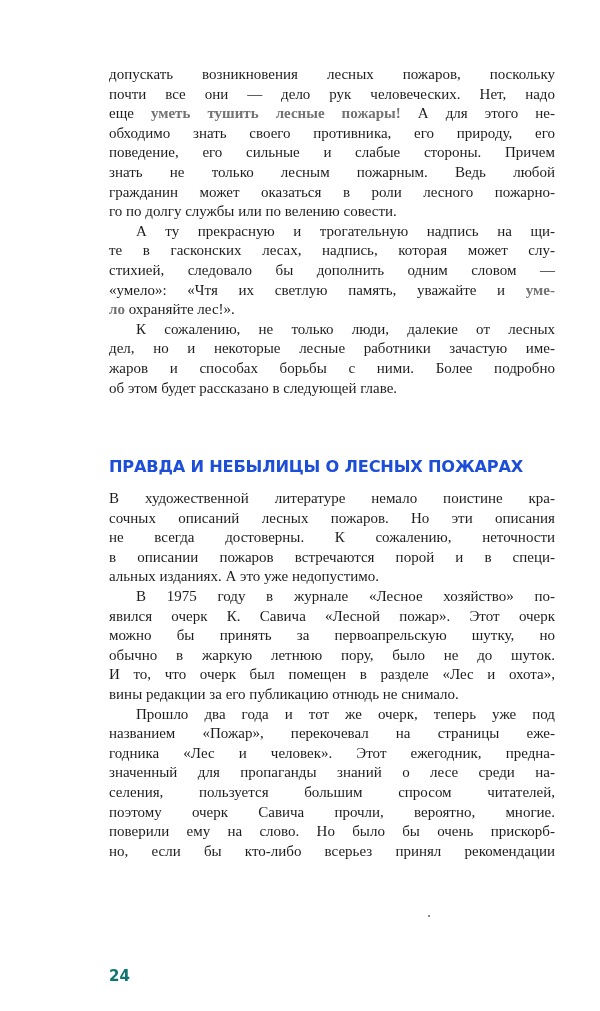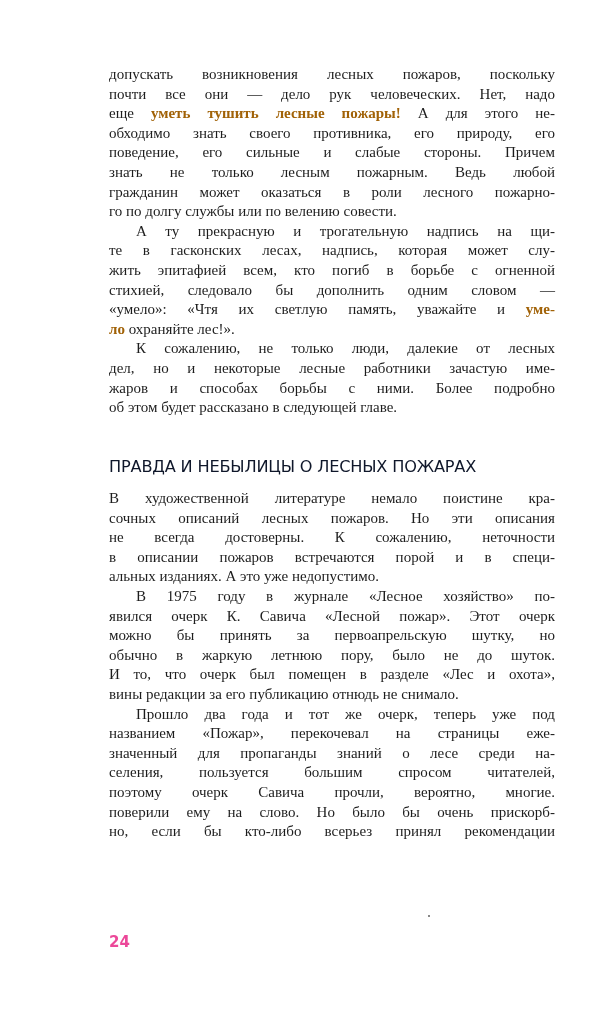--- a/index.html
+++ b/index.html
@@ -8,52 +8,51 @@
     position: absolute; left: 109px; top: 65px; width: 446px;
     font-family: "Liberation Serif", "DejaVu Serif", serif;
     font-size: 15px; line-height: 19.6px; color: #1d1d1d;
   }
   .line {
     display: block; white-space: nowrap; height: 19.6px;
     text-align: justify; text-align-last: justify;
   }
   .line.last { text-align-last: left; }
   .indent { padding-left: 27px; }
-  b { font-weight: bold; color: #a16207; }
+  b { font-weight: bold; color: #737373; }
   .heading {
     position: absolute; left: 109px; top: 457px;
     font-family: "DejaVu Sans", "Liberation Sans", sans-serif;
-    font-weight: normal; font-size: 16.2px; letter-spacing: -0.2px; color: #0f172a;
+    font-weight: bold; font-size: 16.2px; letter-spacing: -0.2px; color: #1d4ed8;
     white-space: nowrap;
   }
   .block2 { top: 489px; }
   .pagenum {
-    position: absolute; left: 109px; top: 933px;
-    font-family: "DejaVu Sans", sans-serif; font-weight: bold; font-size: 15px; color: #ec4899;
+    position: absolute; left: 109px; top: 967px;
+    font-family: "DejaVu Sans", sans-serif; font-weight: bold; font-size: 15px; color: #0f766e;
   }
   .speck { position: absolute; left: 428px; top: 915px; width: 2px; height: 2px; background: #888; }
 </style>
 </head>
 <body>
 
 <div class="page">
     <div>
       <span class="line"><span>допускать возникновения лесных пожаров, поскольку</span></span>
       <span class="line"><span>почти все они — дело рук человеческих. Нет, надо</span></span>
       <span class="line"><span>еще </span><b>уметь тушить лесные пожары!</b><span> А для этого не-</span></span>
       <span class="line"><span>обходимо знать своего противника, его природу, его</span></span>
       <span class="line"><span>поведение, его сильные и слабые стороны. Причем</span></span>
       <span class="line"><span>знать не только лесным пожарным. Ведь любой</span></span>
       <span class="line"><span>гражданин может оказаться в роли лесного пожарно-</span></span>
       <span class="line last"><span>го по долгу службы или по велению совести.</span></span>
     </div>
     <div>
       <span class="line indent"><span>А ту прекрасную и трогательную надпись на щи-</span></span>
       <span class="line"><span>те в гасконских лесах, надпись, которая может слу-</span></span>
-      <span class="line"><span>жить эпитафией всем, кто погиб в борьбе с огненной</span></span>
       <span class="line"><span>стихией, следовало бы дополнить одним словом —</span></span>
       <span class="line"><span>«умело»: «Чтя их светлую память, уважайте и </span><b>уме-</b></span>
       <span class="line last"><b>ло</b><span> охраняйте лес!».</span></span>
     </div>
     <div>
       <span class="line indent"><span>К сожалению, не только люди, далекие от лесных</span></span>
       <span class="line"><span>дел, но и некоторые лесные работники зачастую име-</span></span>
       <span class="line"><span>жаров и способах борьбы с ними. Более подробно</span></span>
       <span class="line last"><span>об этом будет рассказано в следующей главе.</span></span>
     </div>
@@ -73,20 +72,21 @@
       <span class="line indent"><span>В 1975 году в журнале «Лесное хозяйство» по-</span></span>
       <span class="line"><span>явился очерк К. Савича «Лесной пожар». Этот очерк</span></span>
       <span class="line"><span>можно бы принять за первоапрельскую шутку, но</span></span>
       <span class="line"><span>обычно в жаркую летнюю пору, было не до шуток.</span></span>
       <span class="line"><span>И то, что очерк был помещен в разделе «Лес и охота»,</span></span>
       <span class="line last"><span>вины редакции за его публикацию отнюдь не снимало.</span></span>
     </div>
     <div>
       <span class="line indent"><span>Прошло два года и тот же очерк, теперь уже под</span></span>
       <span class="line"><span>названием «Пожар», перекочевал на страницы еже-</span></span>
+      <span class="line"><span>годника «Лес и человек». Этот ежегодник, предна-</span></span>
       <span class="line"><span>значенный для пропаганды знаний о лесе среди на-</span></span>
       <span class="line"><span>селения, пользуется большим спросом читателей,</span></span>
       <span class="line"><span>поэтому очерк Савича прочли, вероятно, многие.</span></span>
       <span class="line"><span>поверили ему на слово. Но было бы очень прискорб-</span></span>
       <span class="line"><span>но, если бы кто-либо всерьез принял рекомендации</span></span>
     </div>
   </div>
 
 <div class="speck"></div>
 

